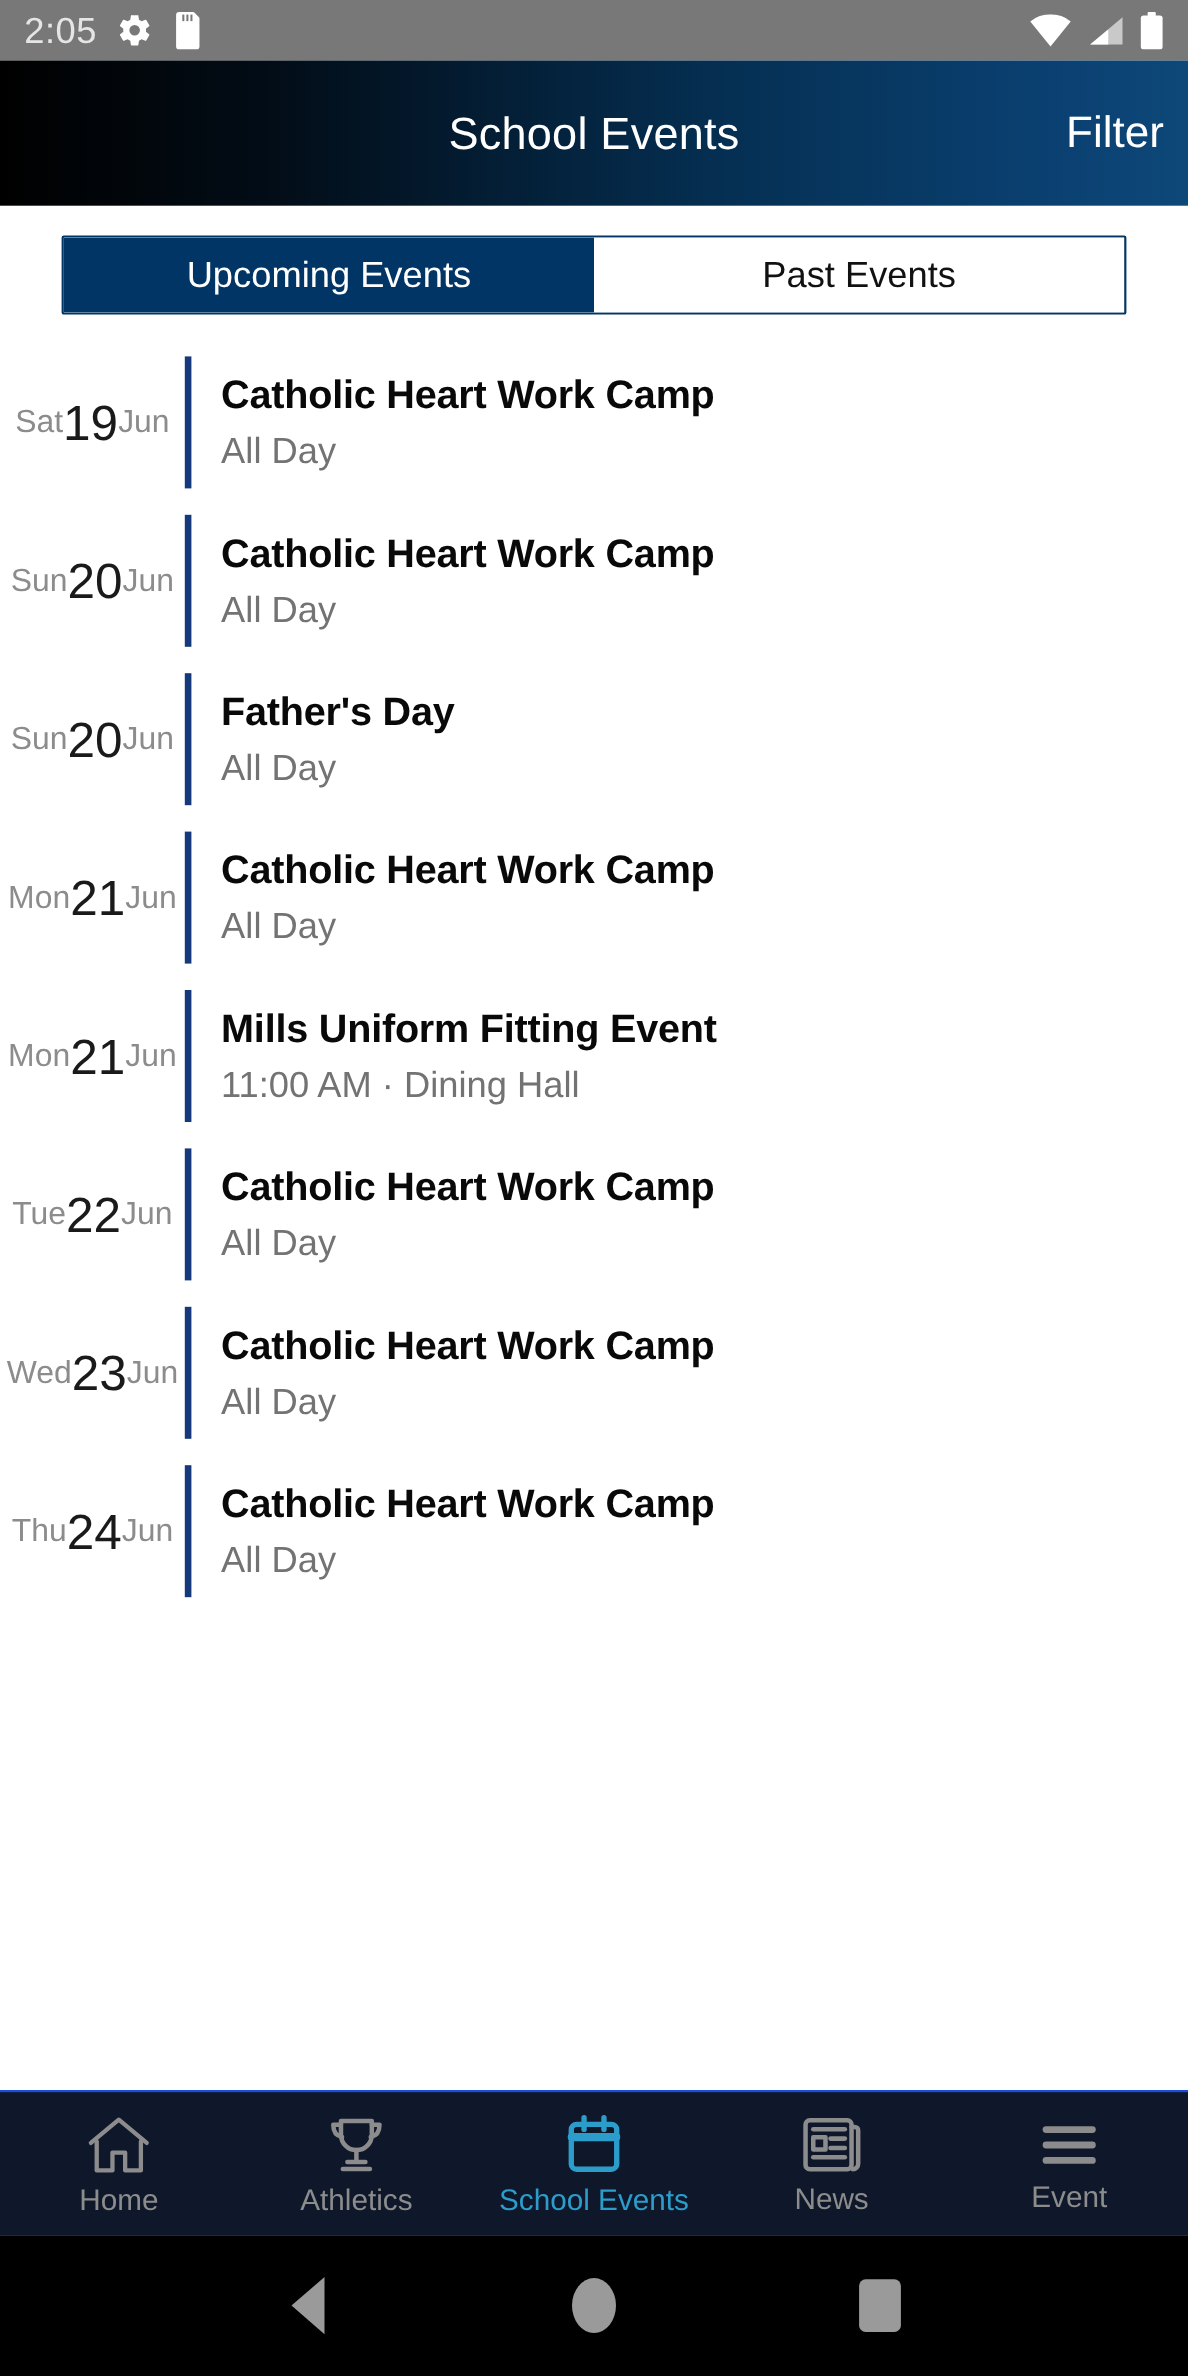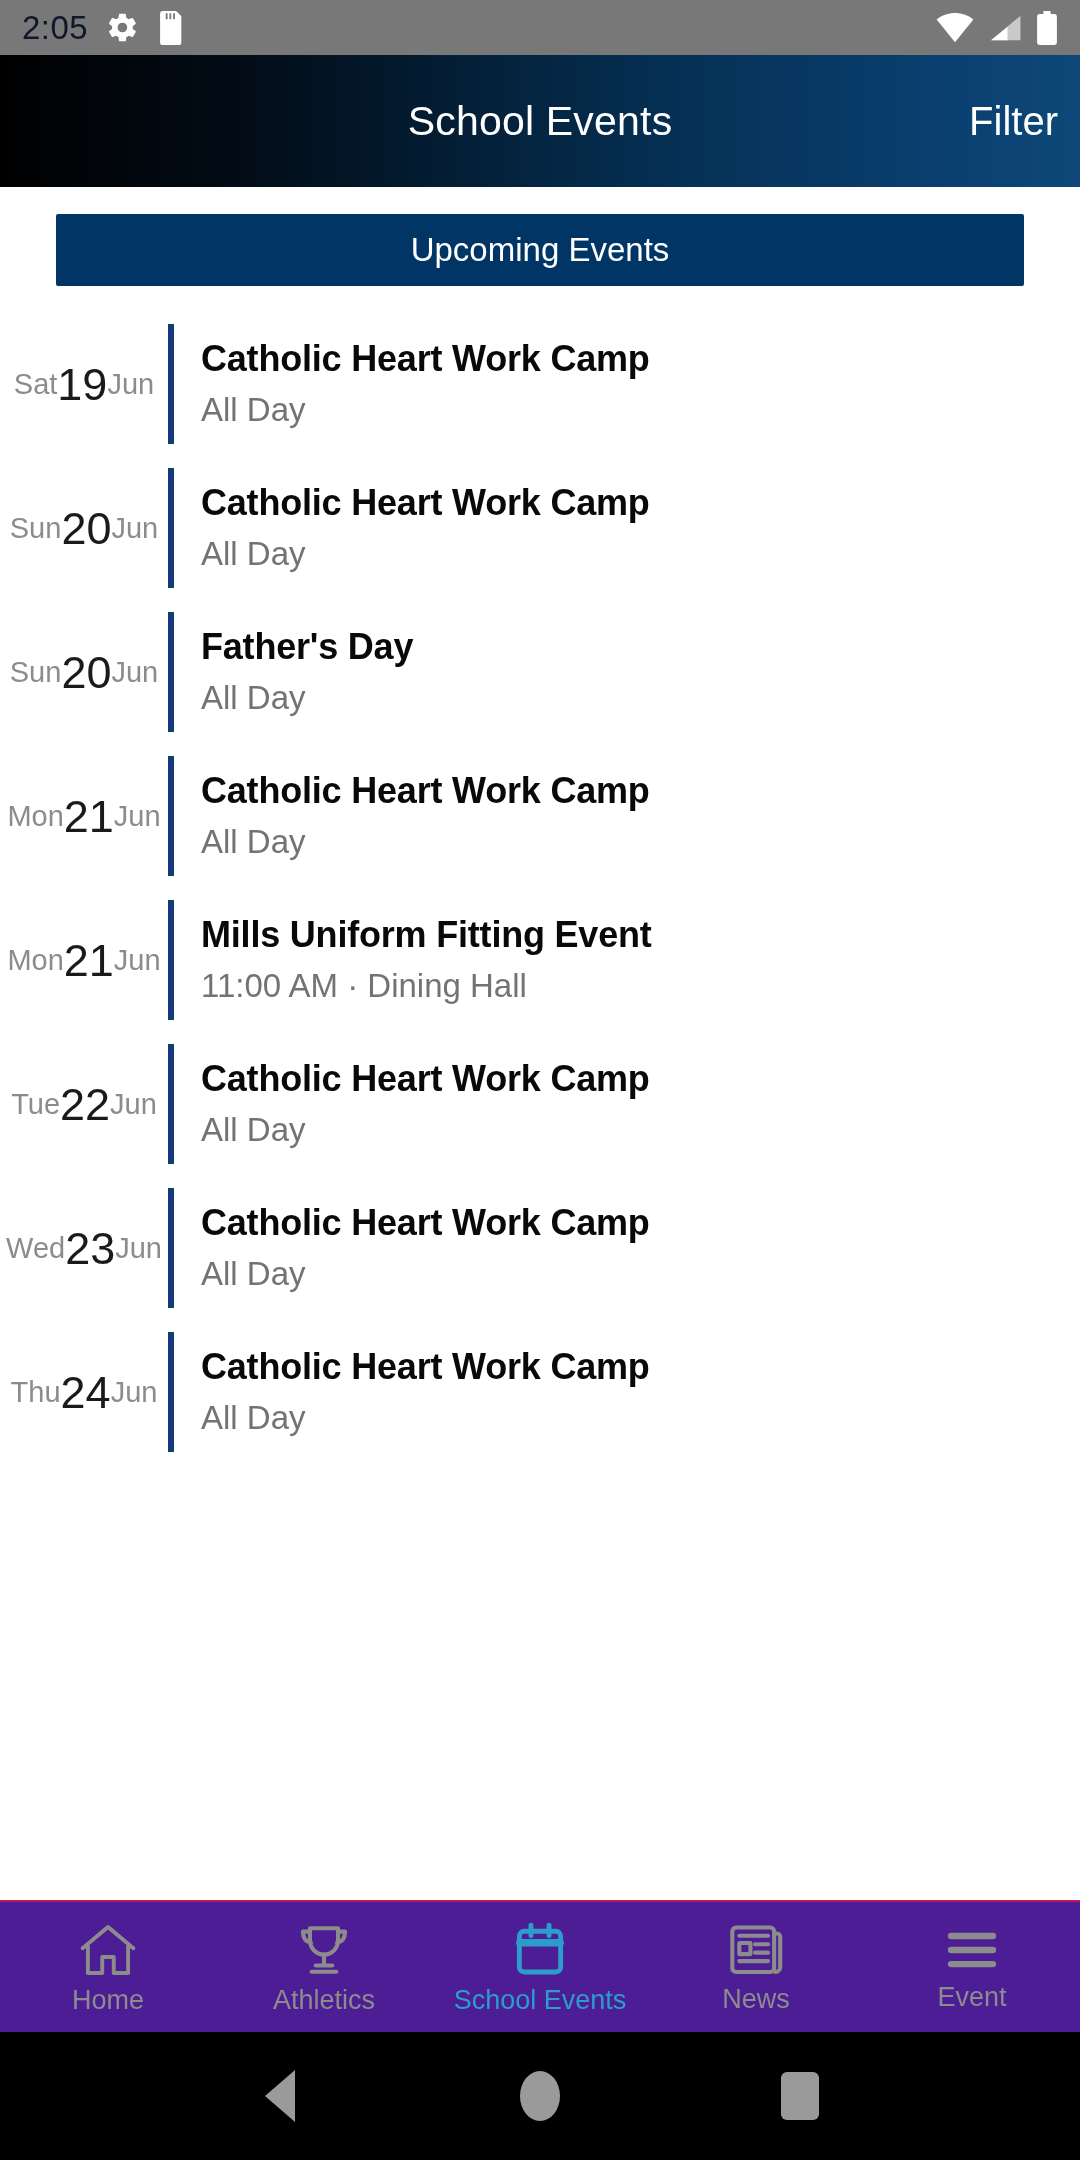--- a/index.html
+++ b/index.html
@@ -8,21 +8,21 @@
     background:#ffffff;
     font-family:"Liberation Sans", sans-serif;
     overflow:hidden;
   }
   #screen { width:1080px; height:2160px; position:relative; display:flex; flex-direction:column; background:#fff; }
 
   
   .statusbar {
     height:55px; background:#787878; flex:0 0 55px;
     display:flex; align-items:center; padding:0 22px;
-    color:#0f172a;
+    color:#e5e5e5;
   }
   .sb-left { display:flex; align-items:center; gap:18px; }
   .sb-clock { font-size:33px; letter-spacing:0.5px; }
   .sb-right { margin-left:auto; display:flex; align-items:center; gap:14px; }
   .icon-svg { display:block; }
 
   
   .appbar {
     flex:0 0 132px; height:132px; position:relative;
     background:linear-gradient(90deg, #000000 0%, #020c16 22%, #053054 62%, #0a4071 88%, #0d4878 100%);
@@ -73,22 +73,22 @@
   .event-title {
     font-size:36px; font-weight:700; color:#090909; line-height:1.28;
     letter-spacing:-0.2px;
   }
   .event-sub {
     font-size:33px; color:#737373; line-height:1.3; margin-top:7px;
   }
 
   
   .bottombar {
-    flex:0 0 132px; height:132px; background:#4c1d95;
-    border-top:2px solid #be185d;
+    flex:0 0 132px; height:132px; background:#0f172a;
+    border-top:2px solid #1d4ed8;
     display:flex; align-items:stretch;
   }
   .bottom-item {
     flex:1 1 20%; display:flex; flex-direction:column;
     align-items:center; justify-content:center; gap:8px;
   }
   .bottom-label { font-size:27px; color:#8c8c8c; line-height:1; }
   .bottom-item.active .bottom-label { color:#2c9dcb; }
 
   
@@ -146,20 +146,21 @@
   </div>
 
   <div class="appbar">
     <span class="appbar-title">School Events</span>
     <span class="appbar-action">Filter</span>
   </div>
 
   <div class="tabs-wrap">
     <div class="tabs">
       <div class="tab active">Upcoming Events</div>
+      <div class="tab">Past Events</div>
     </div>
   </div>
 
   <div class="list" id="event-list">
       <div class="event-row">
         <div class="date-col">
           <div class="date-dow">Sat</div>
           <div class="date-day">19</div>
           <div class="date-mon">Jun</div>
         </div>

